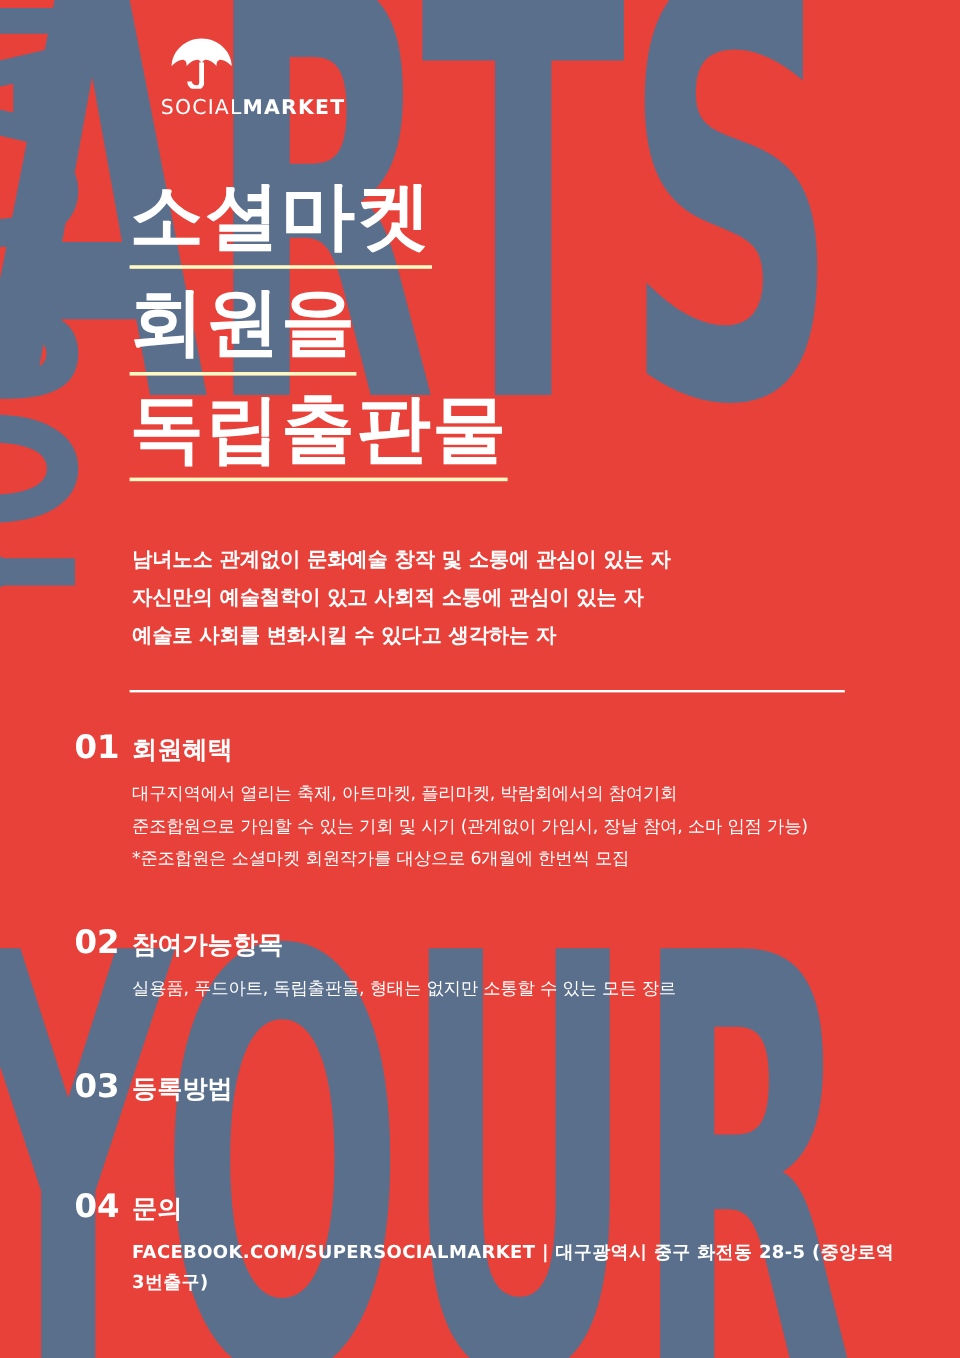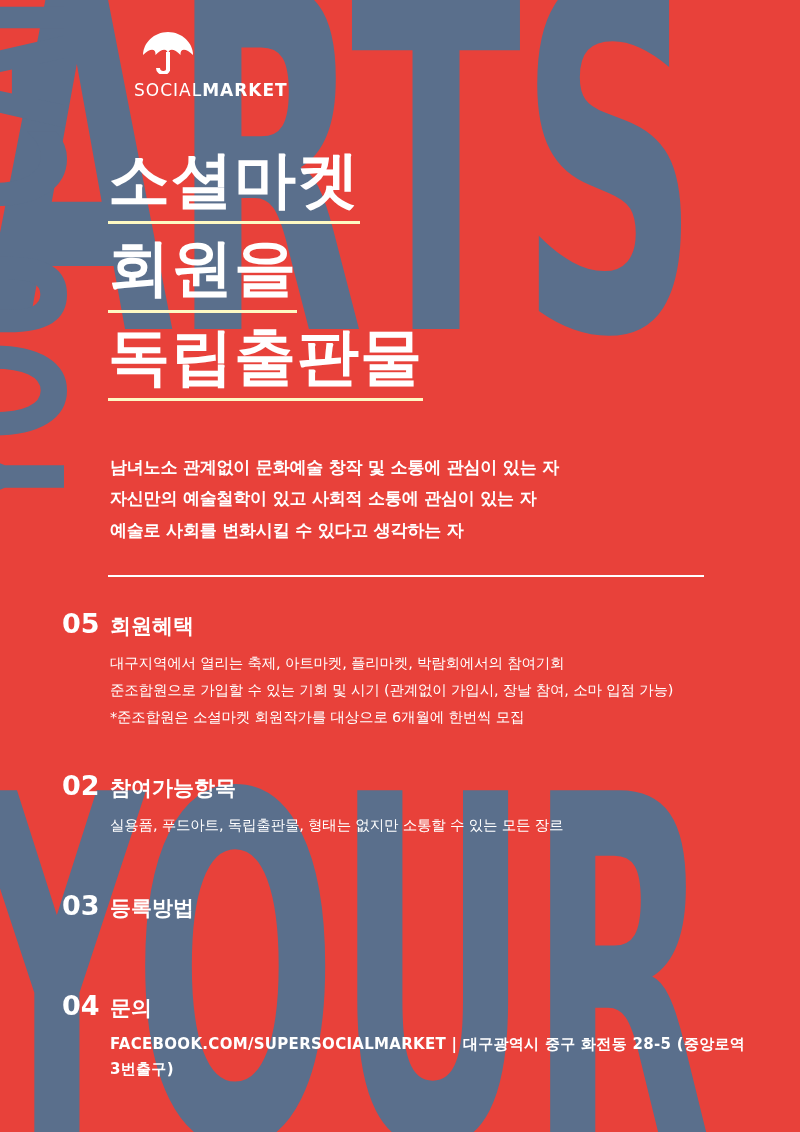--- a/index.html
+++ b/index.html
@@ -233,21 +233,21 @@
     <div class="subhead">
       <div>남녀노소 관계없이 문화예술 창작 및 소통에 관심이 있는 자</div>
       <div>자신만의 예술철학이 있고 사회적 소통에 관심이 있는 자</div>
       <div>예술로 사회를 변화시킬 수 있다고 생각하는 자</div>
     </div>
 
     <div class="divider"></div>
 
     <div class="section s1">
       <div class="sec-head">
-        <div class="sec-num">05</div>
+        <div class="sec-num">01</div>
         <div class="sec-title">회원혜택</div>
       </div>
       <div class="sec-body">
         <div>대구지역에서 열리는 축제, 아트마켓, 플리마켓, 박람회에서의 참여기회</div>
         <div>준조합원으로 가입할 수 있는 기회 및 시기 (관계없이 가입시, 장날 참여, 소마 입점 가능)</div>
         <div class="em">*준조합원은 소셜마켓 회원작가를 대상으로 6개월에 한번씩 모집</div>
       </div>
     </div>
 
     <div class="section s2">

